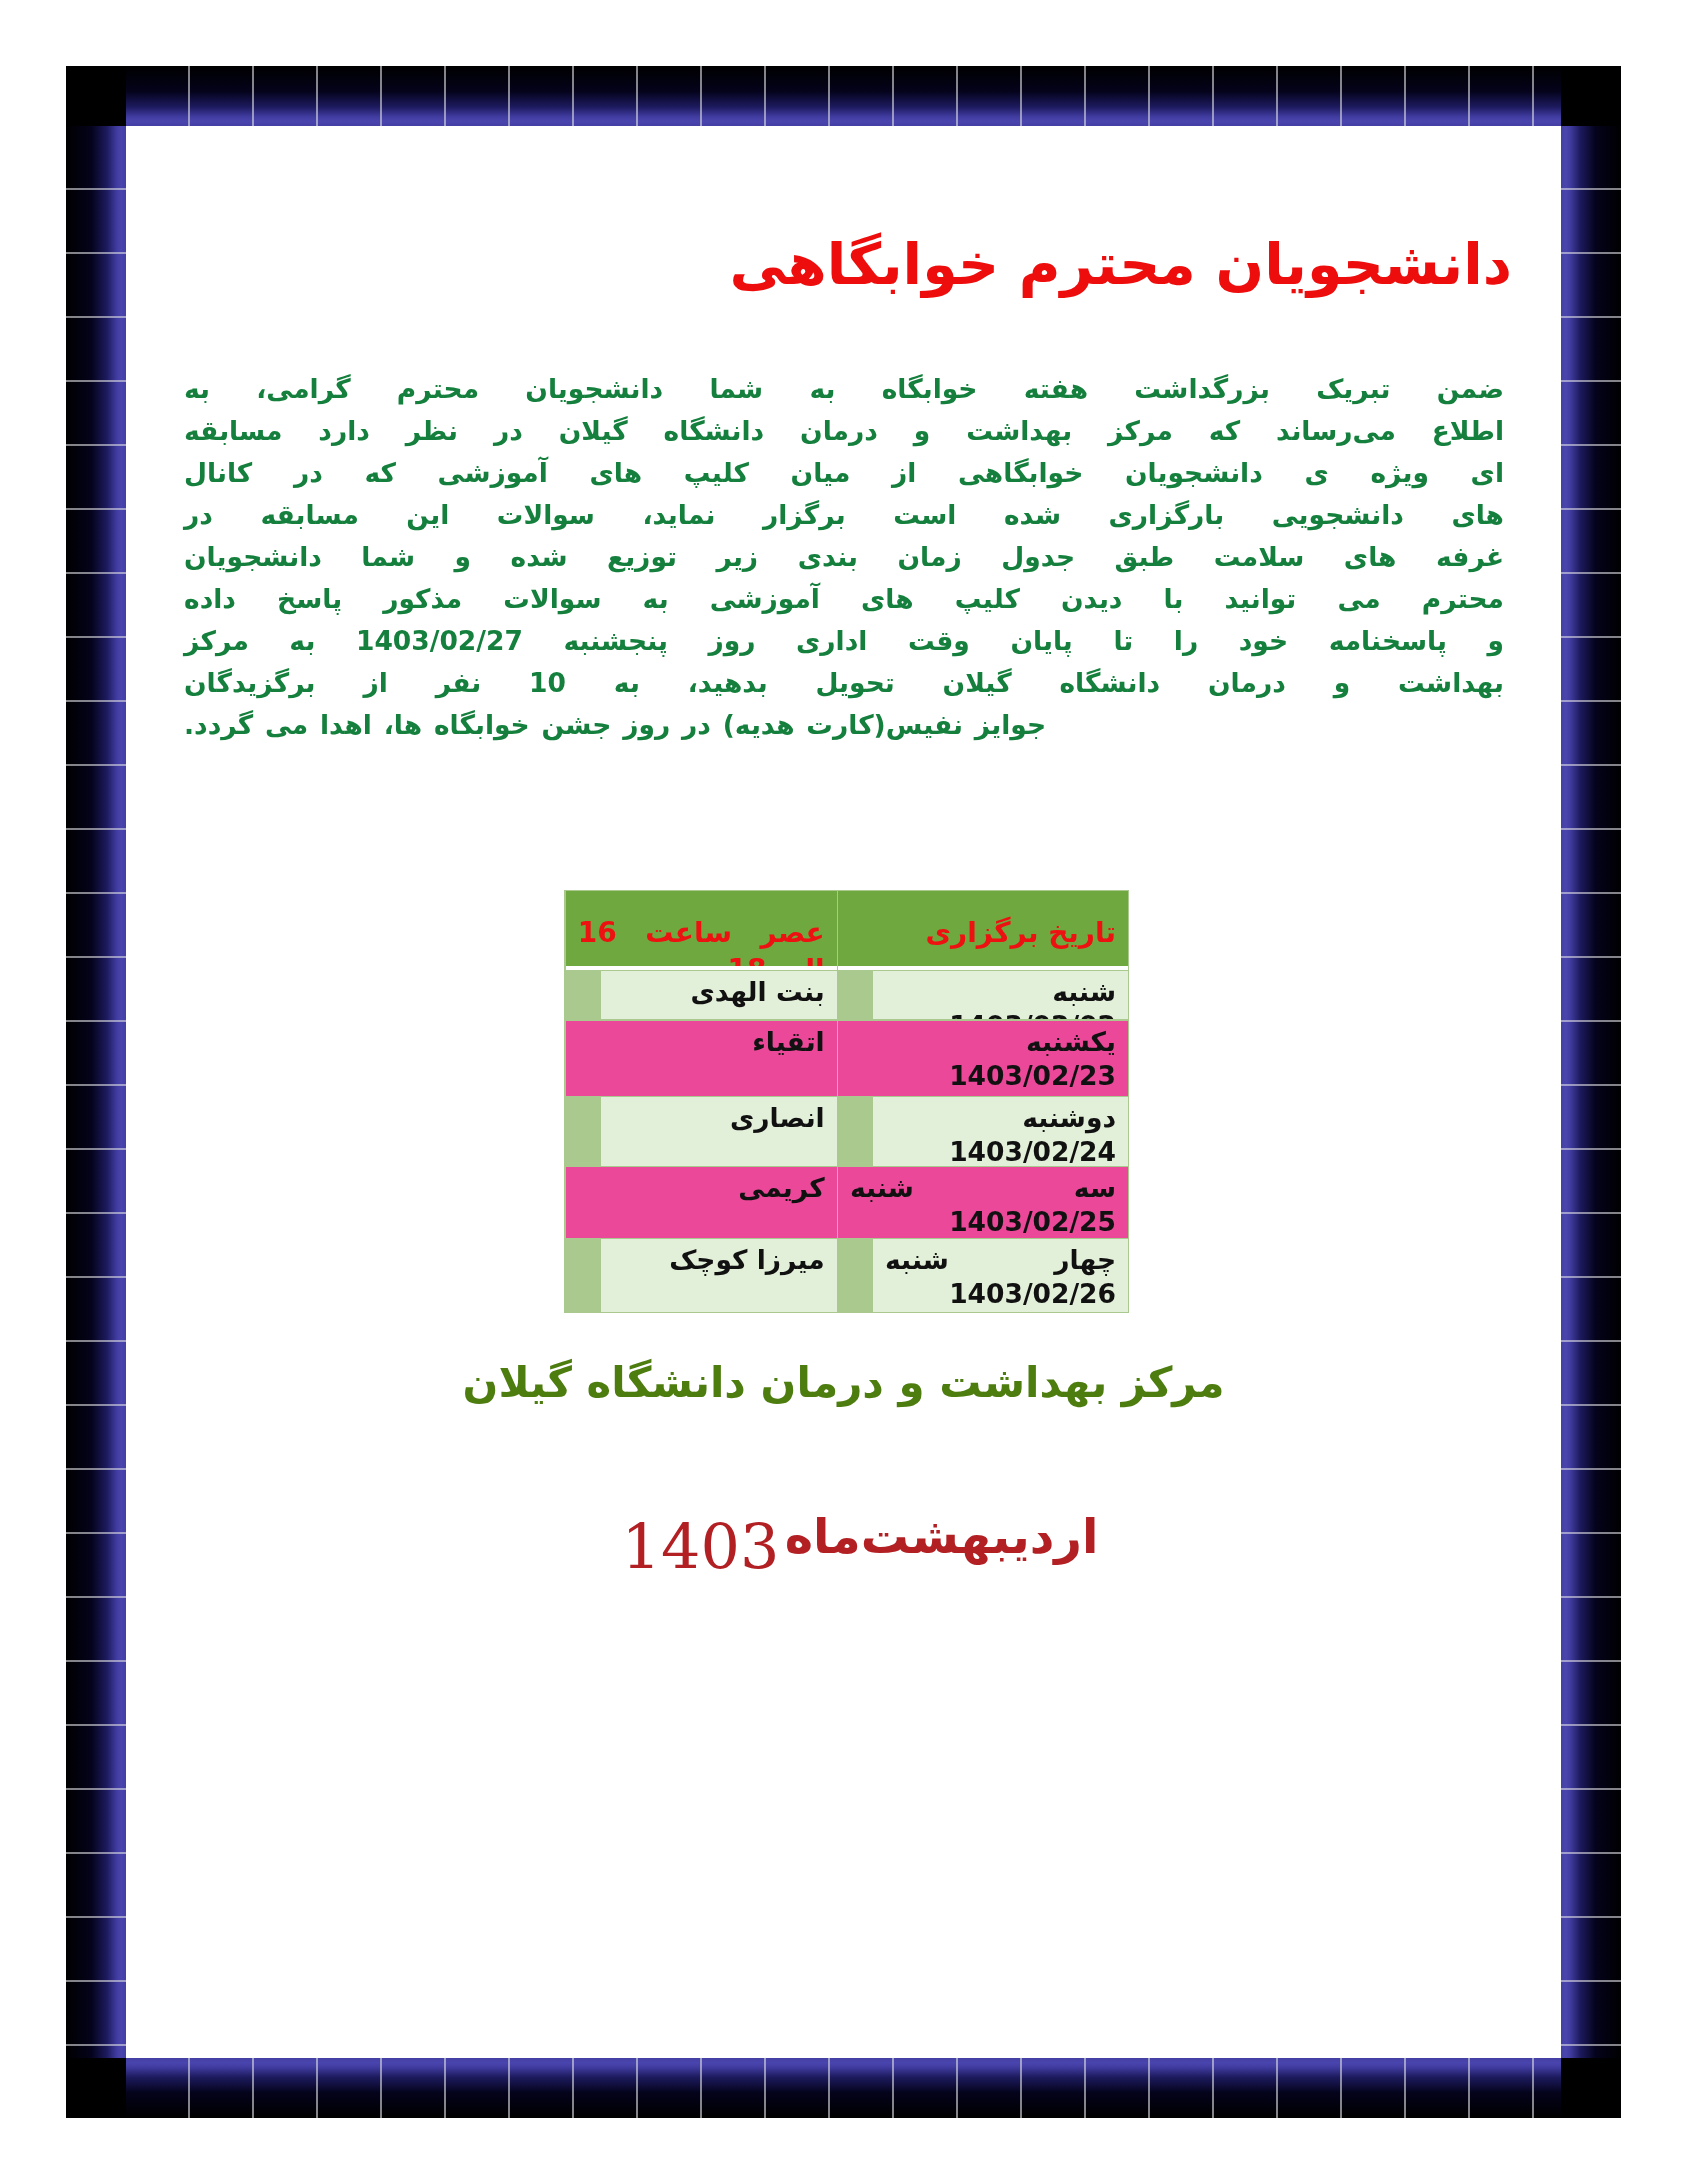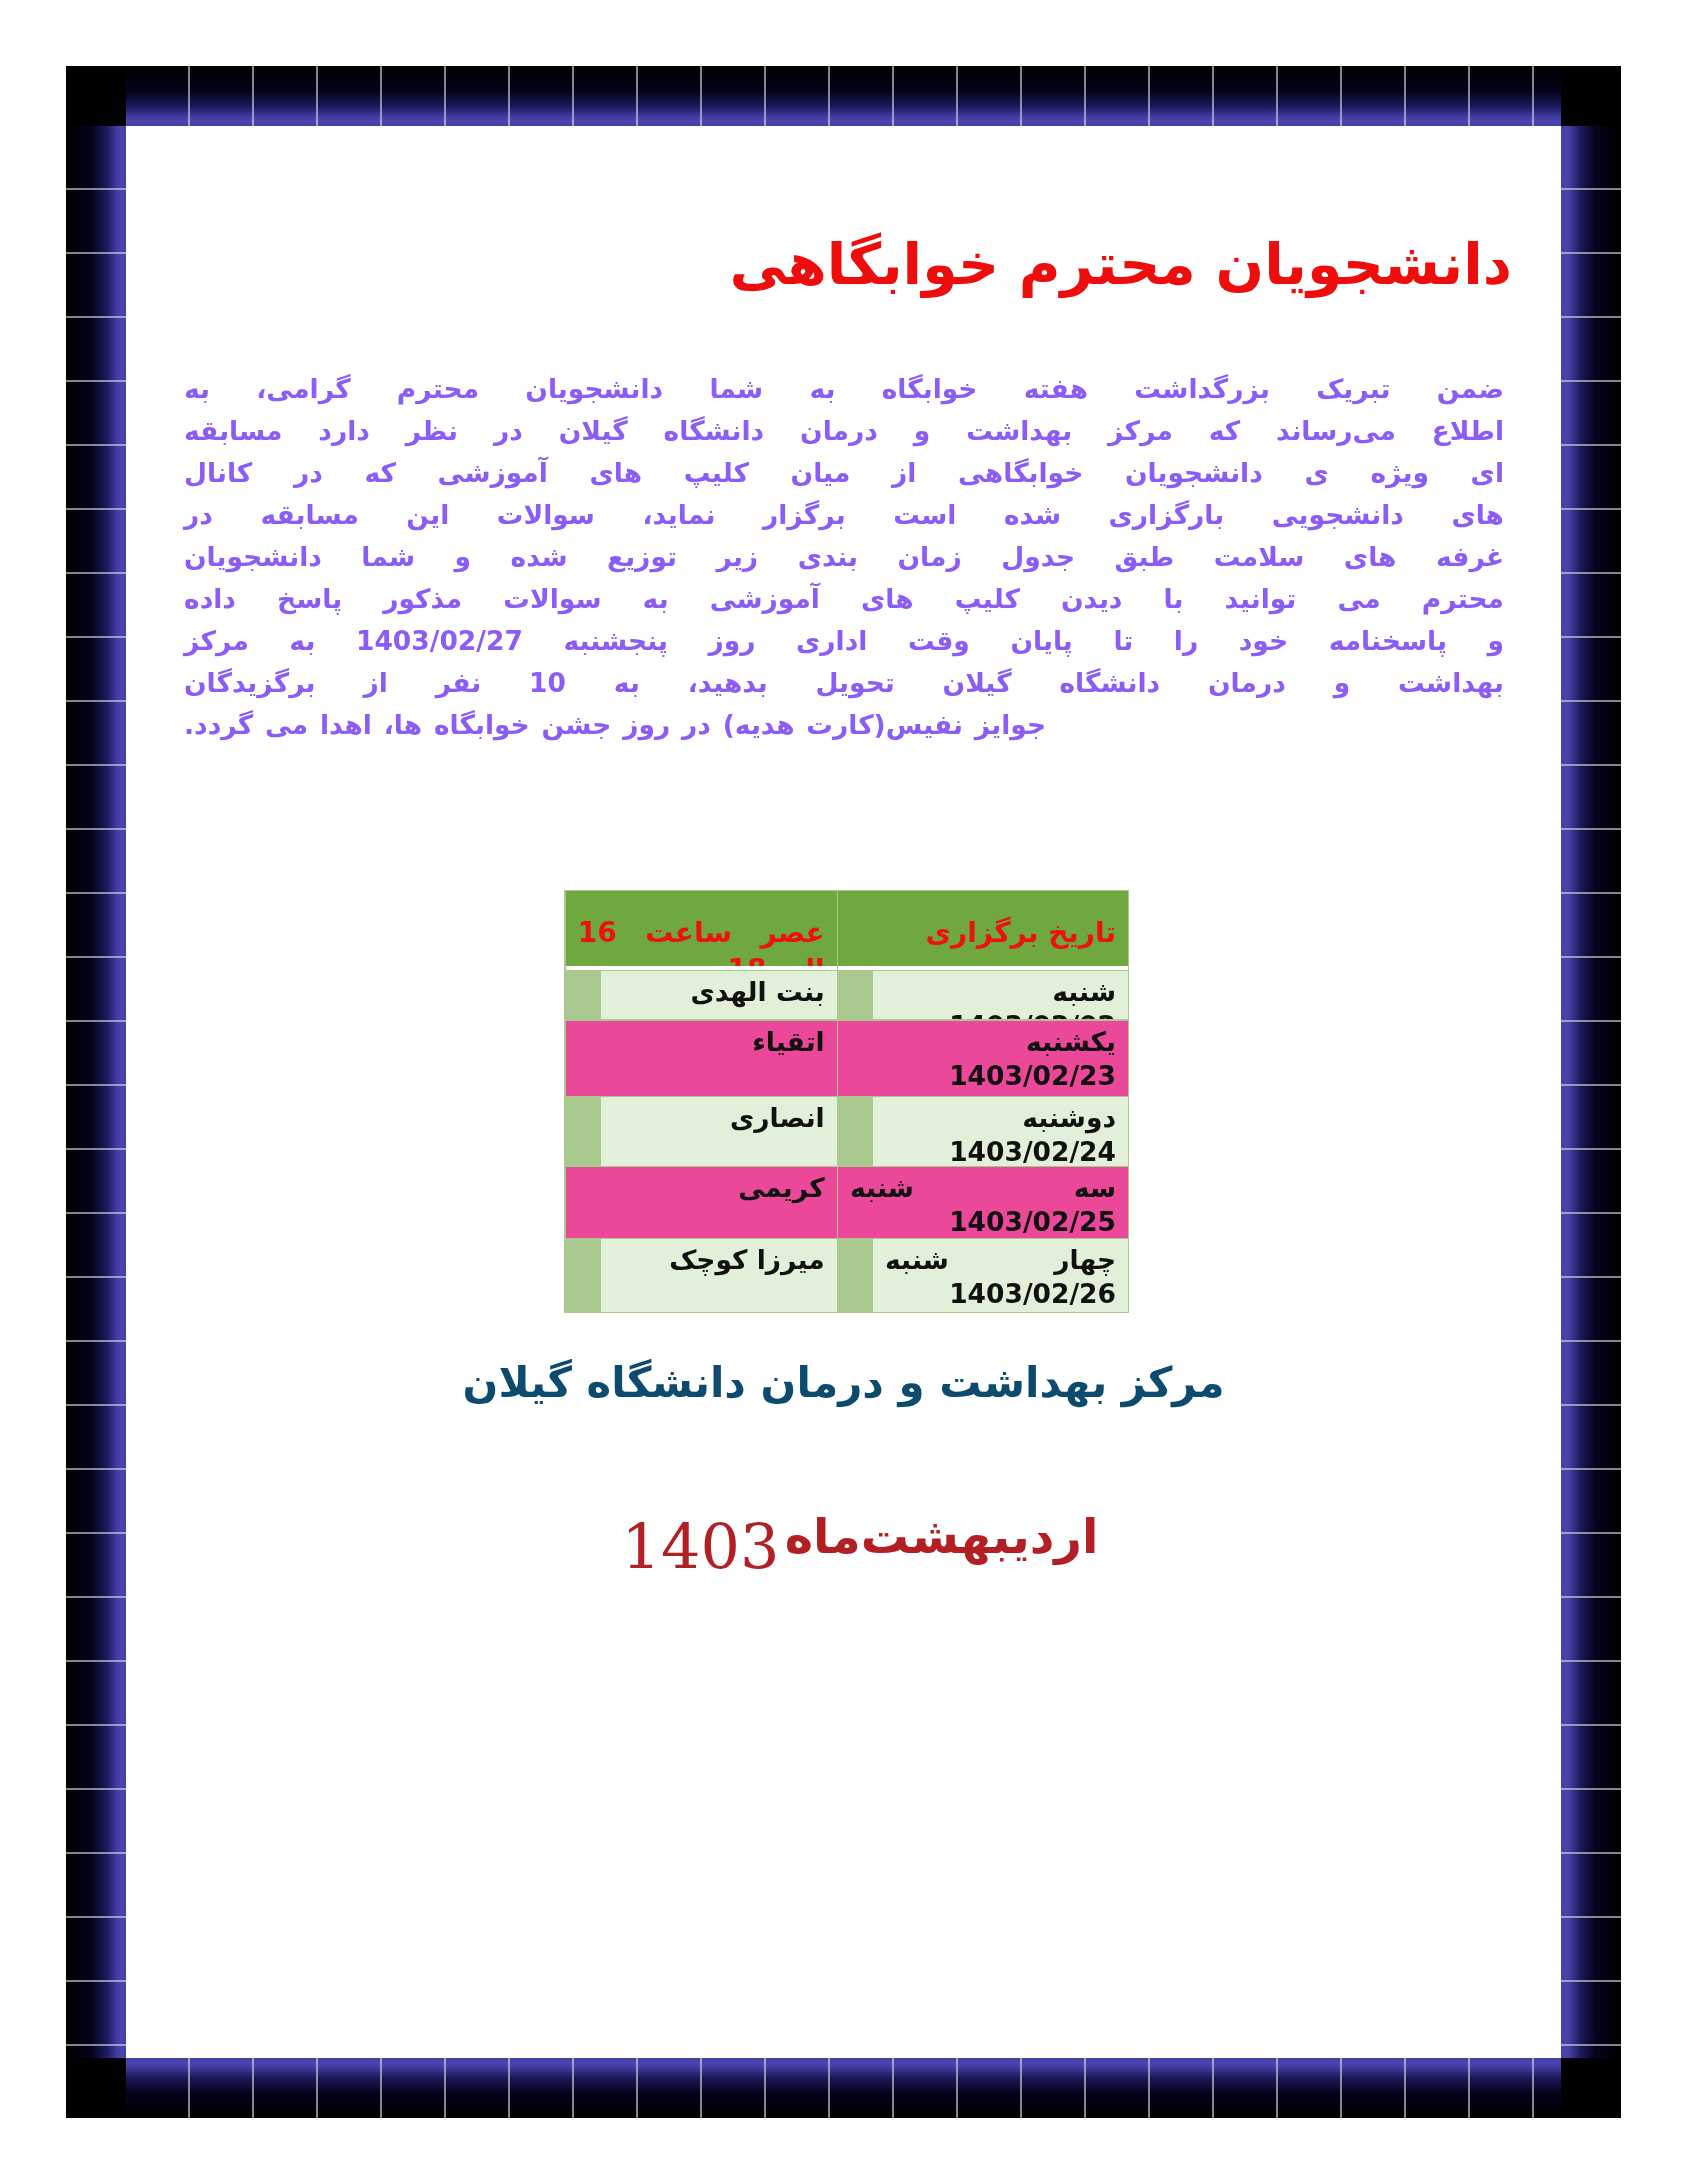--- a/index.html
+++ b/index.html
@@ -36,21 +36,21 @@
   }
   
   .doc-title{
     position:absolute;right:175px;top:230px;
     direction:rtl;color:#ee0d0d;font-weight:bold;font-size:57px;line-height:1.2;
     white-space:nowrap;
   }
   
   .body-paragraph{
     position:absolute;left:184px;top:368px;width:1320px;
-    direction:rtl;color:#8b5cf6;font-weight:bold;font-size:26.5px;
+    direction:rtl;color:#15803d;font-weight:bold;font-size:26.5px;
   }
   .para-line{
     display:block;height:42px;line-height:42px;
     text-align:justify;text-align-last:justify;word-spacing:2.6px;
   }
   .para-line.flush-left{text-align:left;text-align-last:left;}
   
   .schedule-table{
     position:absolute;left:564px;top:890px;width:563px;
     direction:rtl;display:grid;
@@ -62,21 +62,21 @@
   .cell.green{background:#e2efd9;margin-left:35px;}
   .cell.head{
     background:#6fa83e;color:#ee1111;font-size:28px;line-height:37px;
     padding-top:23px;border-bottom:4.6px solid #ffffff;
   }
   .cell-line{display:block;text-align:right;}
   .cell-line.justify{text-align:justify;text-align-last:justify;}
   
   .org-line{
     position:absolute;left:0;right:0;top:1358px;text-align:center;
-    direction:rtl;color:#0c4a6e;font-weight:bold;font-size:42px;white-space:nowrap;
+    direction:rtl;color:#4d7c0f;font-weight:bold;font-size:42px;white-space:nowrap;
   }
   .issue-date{
     position:absolute;left:0;right:0;top:1508px;text-align:center;direction:rtl;
     color:#b22024;white-space:nowrap;
   }
   .issue-month{font-weight:bold;font-size:48px;vertical-align:18.5px;}
   .issue-year{
     font-family:"DejaVu Serif",serif;font-weight:normal;font-size:62px;
     vertical-align:4px;letter-spacing:2px;margin-right:5.3px;margin-left:33px;
   }

